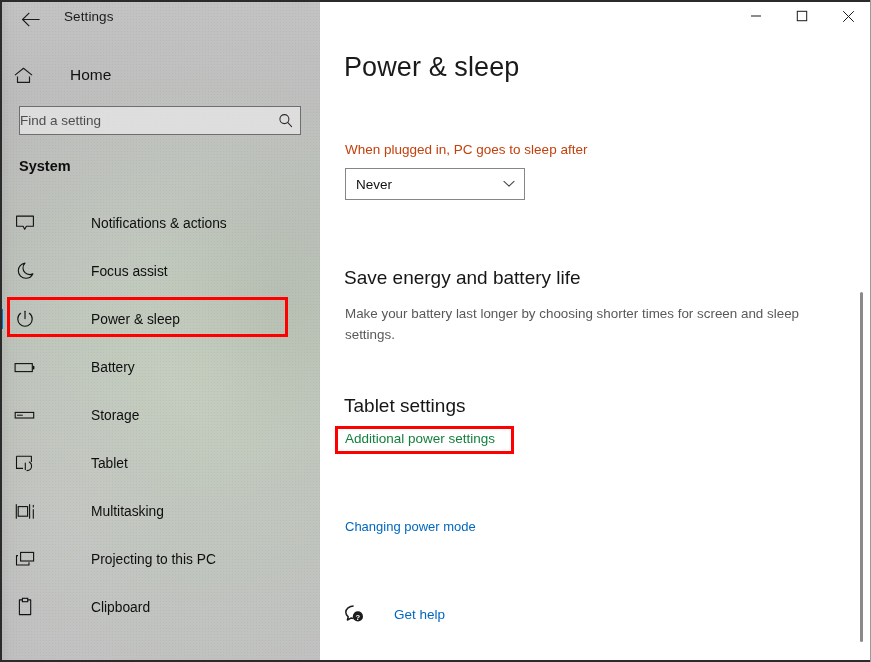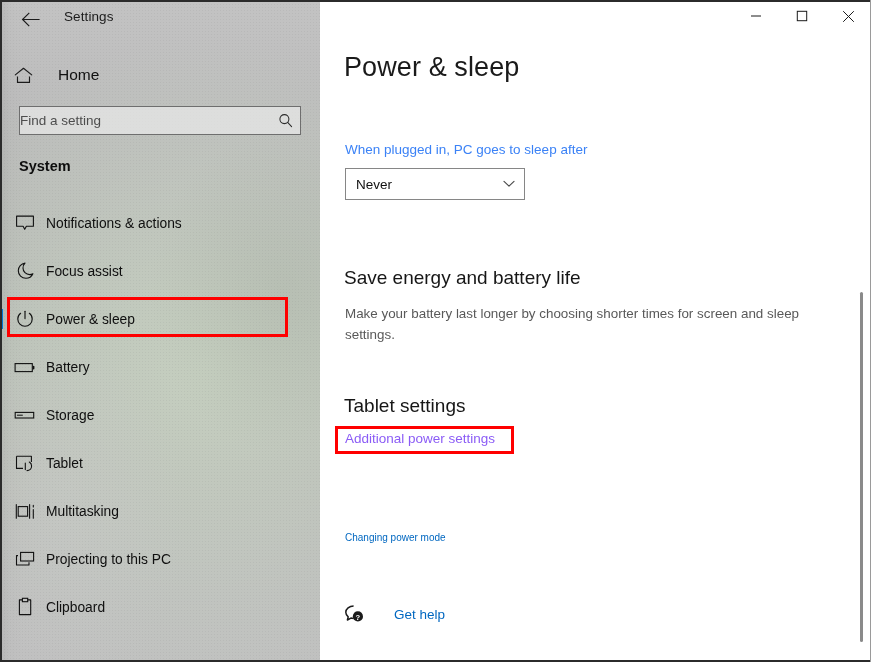--- a/index.html
+++ b/index.html
@@ -109,21 +109,21 @@
     cursor: default;
   }
   #home-row .nav-icon {
     width: 36px;
     display: flex; align-items: center; justify-content: flex-start;
     padding-left: 4px;
   }
   #home-label {
     font-size: 15.5px;
     color: #111;
-    margin-left: 8px;
+    margin-left: 20px;
   }
 
   
   #search-box {
     position: absolute;
     left: 19px; top: 106px;
     width: 282px; height: 29px;
     box-sizing: border-box;
     border: 1px solid #6e6e6e;
     background: rgba(233,233,233,0.72);
@@ -170,20 +170,21 @@
     display: flex;
     align-items: center;
     justify-content: center;
     padding-left: 4px;
     box-sizing: border-box;
   }
   .nav-item .nav-label {
     font-size: 13.8px;
     color: #0f0f0f;
     white-space: nowrap;
+    margin-left: 45px;
   }
   .nav-item.selected .nav-label { font-weight: normal; }
   .nav-sel-bar {
     position: absolute;
     left: 0; top: 14px;
     width: 3px; height: 20px;
     background: #0078d7;
   }
 
   
@@ -279,21 +280,21 @@
   }
   .dd-chev {
     width: 30px;
     display: flex; align-items: center; justify-content: center;
   }
 
   #label-plugged {
     position: absolute;
     left: 25px; top: 142px;
     font-size: 13.5px;
-    color: #3b82f6;
+    color: #c2410c;
     white-space: nowrap;
   }
   #dropdown-plugged {
     position: absolute;
     left: 25px; top: 168px;
     width: 180px; height: 32px;
   }
 
   .section-heading {
     position: absolute;
@@ -309,29 +310,29 @@
     width: 480px;
     font-size: 13.4px;
     color: #595959;
     line-height: 21px;
   }
   #heading-related { left: 24px; top: 395px; }
   #link-additional-power {
     position: absolute;
     left: 345px - 320px; top: 431px;
     font-size: 13.5px;
-    color: #8b5cf6;
+    color: #15803d;
     white-space: nowrap;
     cursor: default;
   }
   #heading-help-web { left: 24px; top: 497px; }
   #link-changing-power {
     position: absolute;
-    left: 25px; top: 532px;
-    font-size: 10px;
+    left: 25px; top: 519px;
+    font-size: 13px;
     color: #0067c0;
     white-space: nowrap;
     cursor: default;
   }
 
   #get-help-row {
     position: absolute;
     left: 22px; top: 604px;
     display: flex;
     align-items: center;

